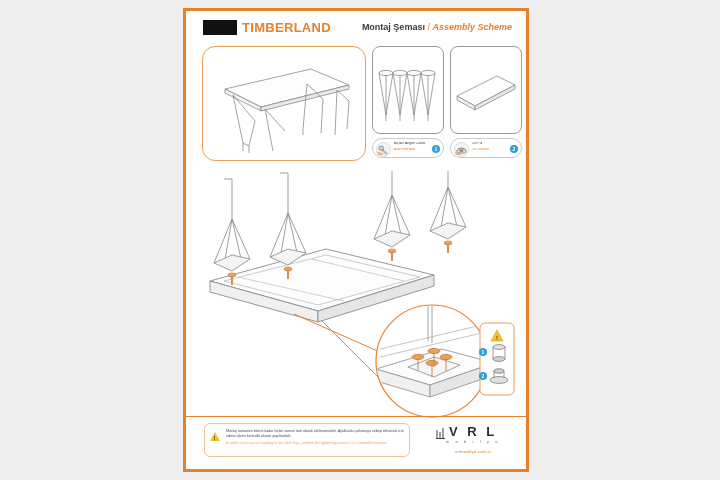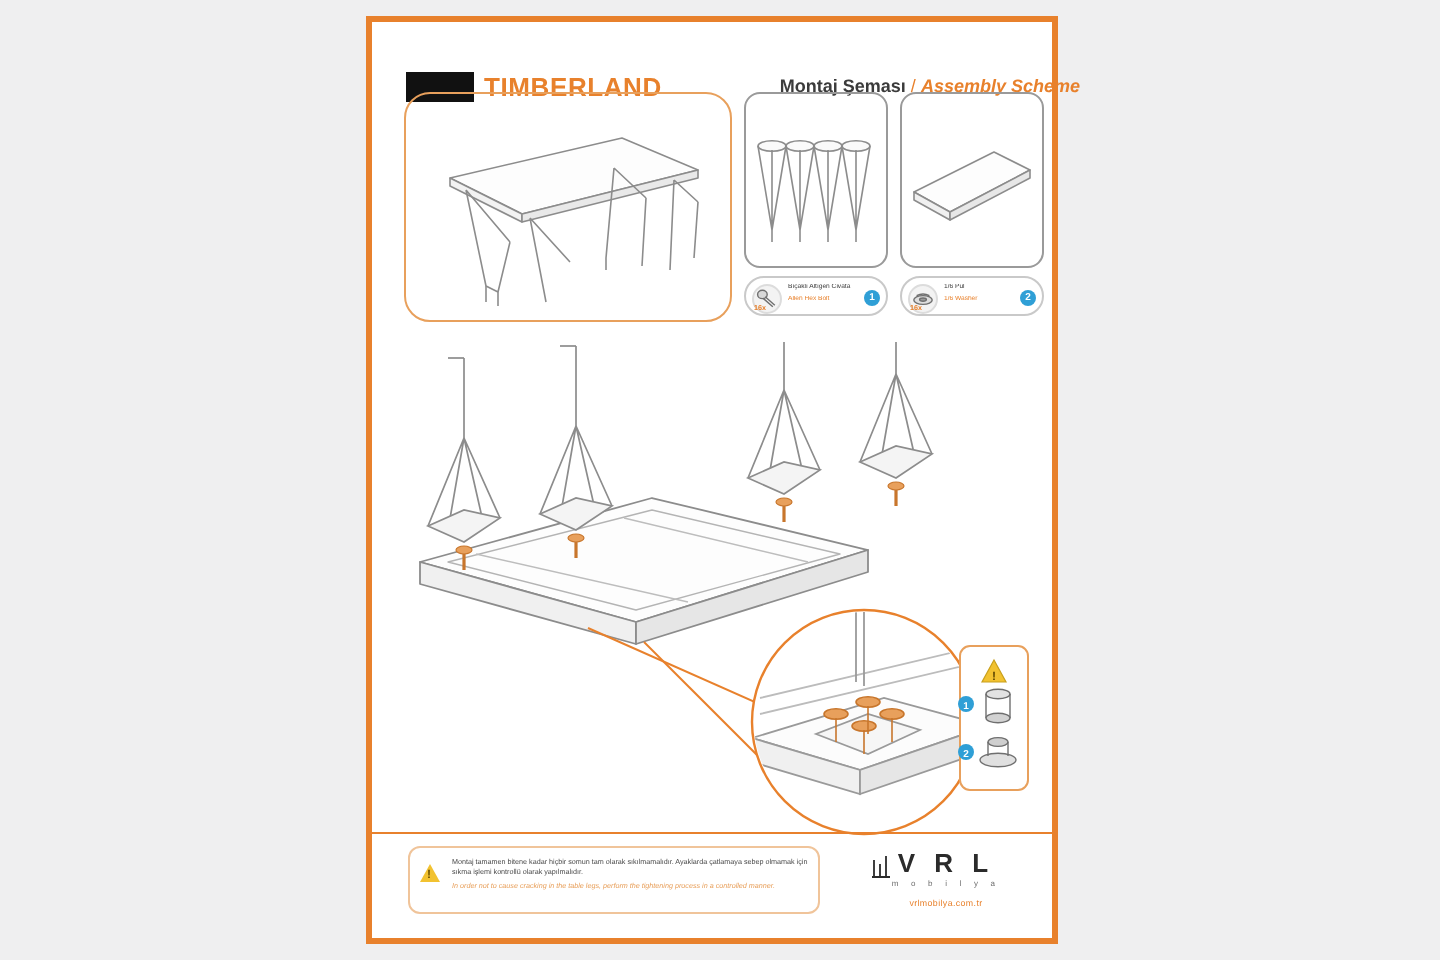--- a/index.html
+++ b/index.html
@@ -10,21 +10,21 @@
   }
   .page{
     position:absolute;left:183px;top:8px;
     width:346px;height:464px;
     background:#ffffff;
     border:3px solid #e8812c;
     box-sizing:border-box;
   }
   
   .header{
-    position:absolute;left:0;top:16px;width:100%;height:30px;padding-left:28px;
+    position:absolute;left:0;top:0;width:100%;height:30px;
   }
   .logo-mark{
     position:absolute;left:17px;top:9px;width:34px;height:15px;
     background:#111111;
   }
   .logo-text{
     position:absolute;left:56px;top:9px;
     font-size:13px;font-weight:bold;letter-spacing:.3px;
     color:#e8812c;
   }

